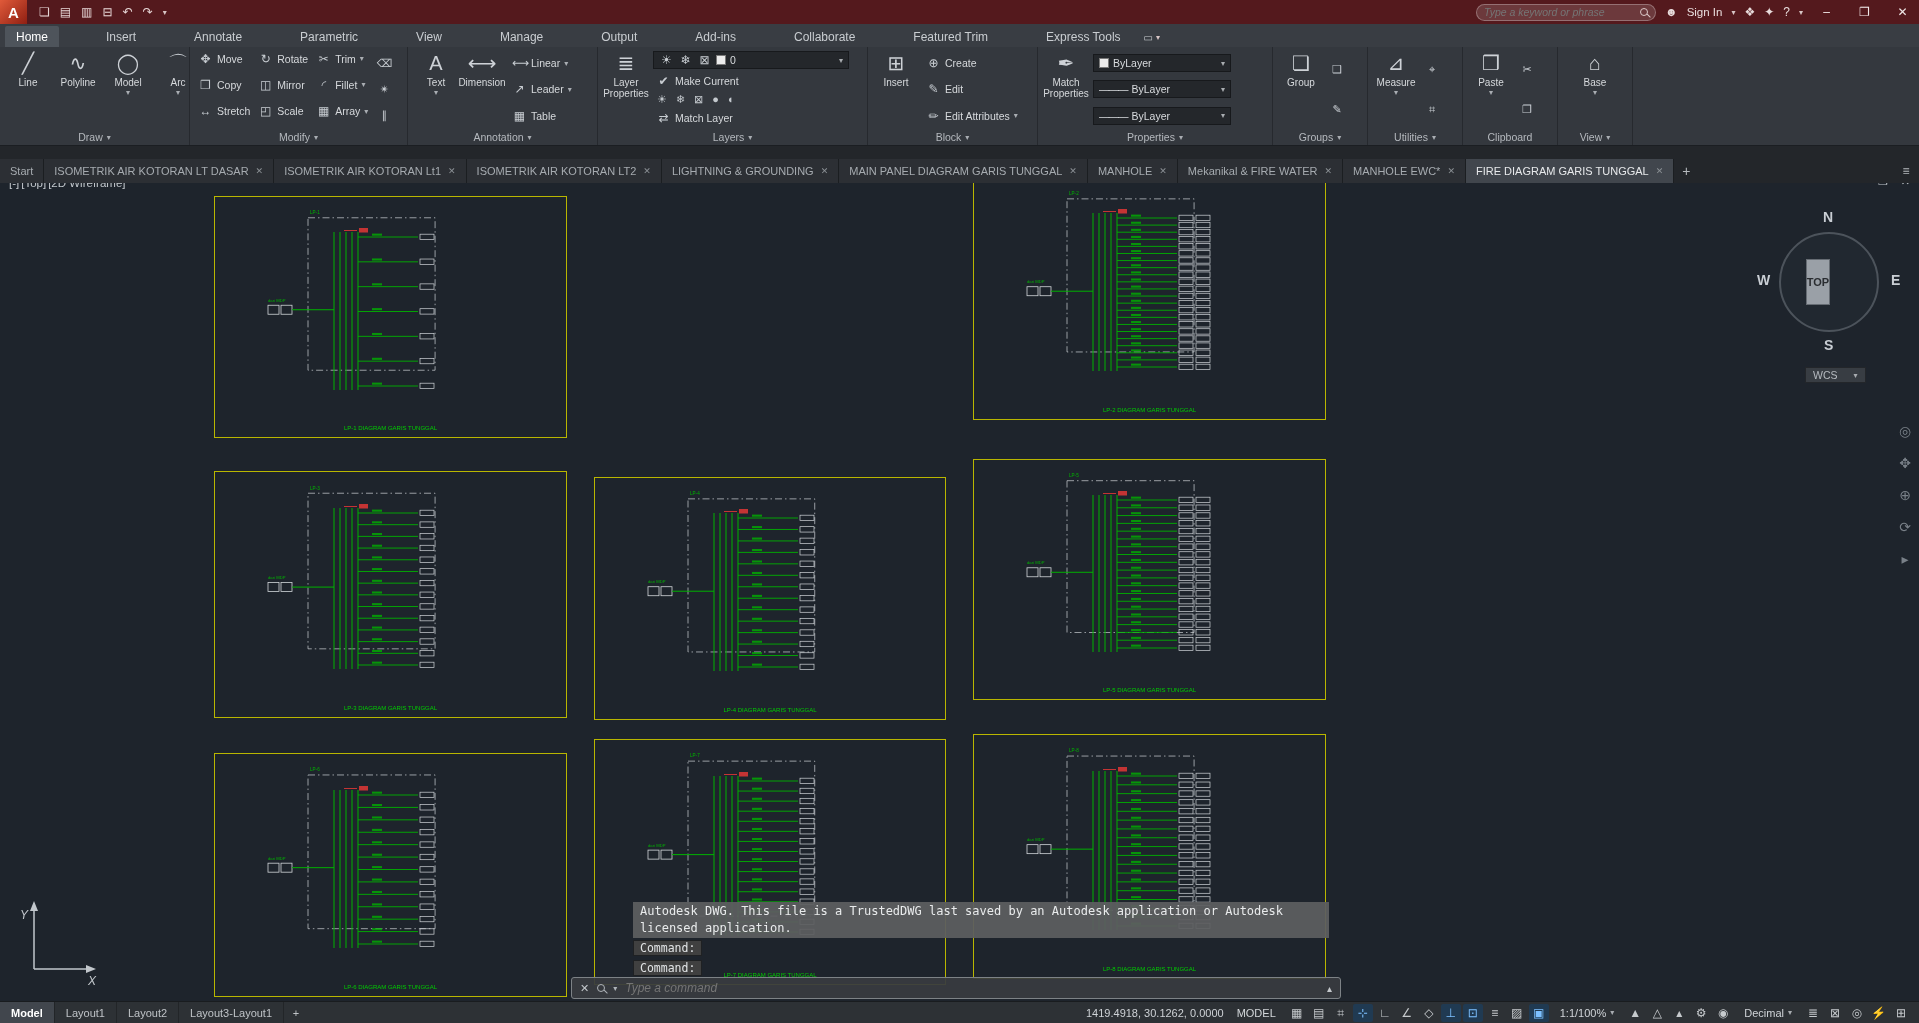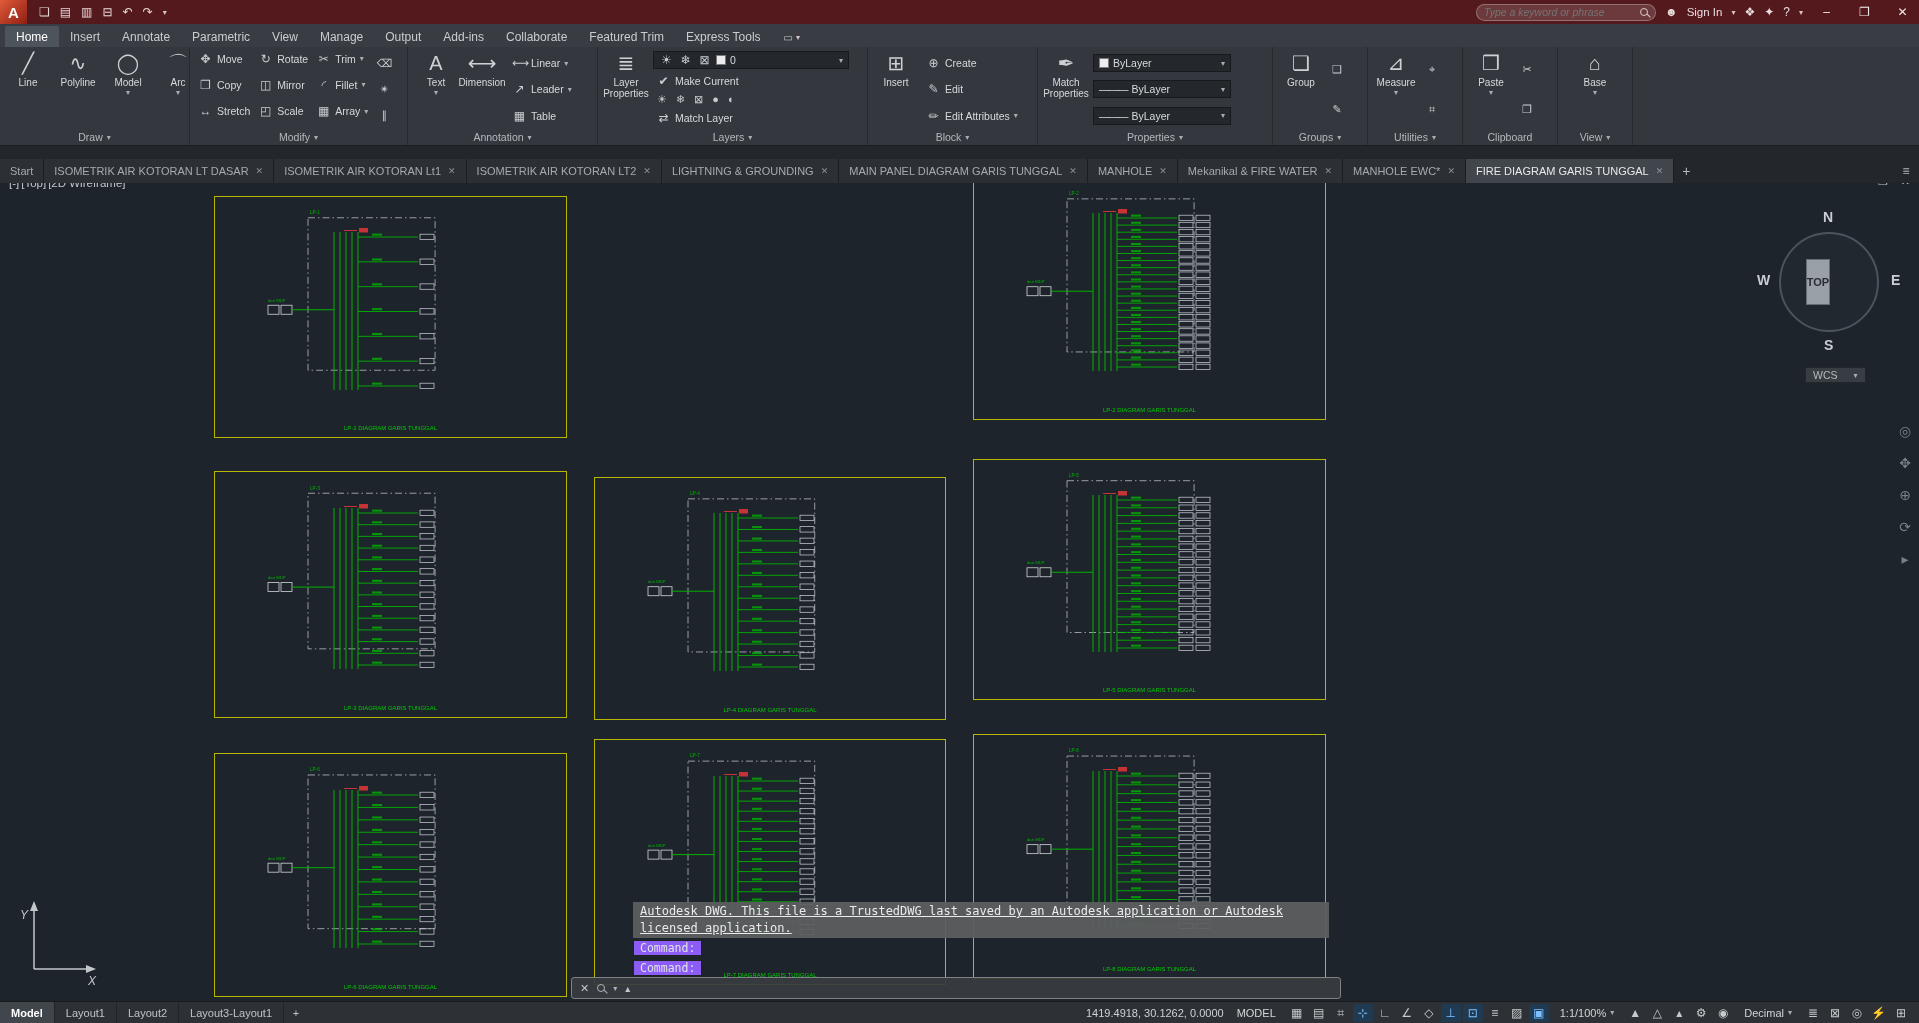--- a/index.html
+++ b/index.html
@@ -70,22 +70,22 @@
 .diagram{position:absolute;}
 #viewcube{position:absolute;left:1756px;top:38px;width:146px;height:146px;z-index:3;}
 .vc-ring{position:absolute;left:23px;top:23px;width:100px;height:100px;border-radius:50%;border:2px solid #4c535b;background:rgba(44,50,58,0.3);}
 .vc-letter{position:absolute;font-size:14px;font-weight:bold;color:#c9ced4;}
 .vc-top{position:absolute;left:50px;top:50px;width:24px;height:46px;background:#9aa0a7;border:1px solid #666c73;color:#2a2d31;font-size:11px;font-weight:bold;display:flex;align-items:center;justify-content:center;}
 #wcs{position:absolute;left:1805px;top:196px;background:#383d43;border:1px solid #23262a;color:#b6bbc0;font-size:10.5px;padding:1px 7px;display:flex;gap:16px;align-items:center;z-index:3;}
 #navbar{position:absolute;right:2px;top:252px;width:24px;display:flex;flex-direction:column;gap:16px;align-items:center;color:#798088;font-size:14px;z-index:3;}
 #ucs{position:absolute;left:10px;top:720px;z-index:2;}
 
 
-#trusted{position:absolute;left:633px;top:731px;width:696px;background:rgba(92,94,96,0.94);color:#e9ebec;font-family:"DejaVu Sans Mono",monospace;font-size:12px;line-height:17px;padding:1px 7px;z-index:6;text-decoration:underline;}
-.cmdline{position:absolute;left:633px;background:#8b5cf6;border:1px solid #1f2123;color:#e0e3e5;font-family:"DejaVu Sans Mono",monospace;font-size:11.5px;padding:0 6px;height:16px;line-height:14px;z-index:6;}
+#trusted{position:absolute;left:633px;top:731px;width:696px;background:rgba(92,94,96,0.94);color:#e9ebec;font-family:"DejaVu Sans Mono",monospace;font-size:12px;line-height:17px;padding:1px 7px;z-index:6;}
+.cmdline{position:absolute;left:633px;background:#404040;border:1px solid #1f2123;color:#e0e3e5;font-family:"DejaVu Sans Mono",monospace;font-size:11.5px;padding:0 6px;height:16px;line-height:14px;z-index:6;}
 #cmdbar{position:absolute;left:571px;top:806px;width:770px;height:22px;background:rgba(56,59,63,0.93);border:1px solid #7d8286;border-radius:3px;display:flex;align-items:center;gap:8px;padding:0 8px;z-index:7;}
 .cb-close{color:#c3c7cb;font-size:11px;}
 .cb-caret{font-size:8px;color:#aeb3b8;}
 #cmdbar input{flex:1;background:transparent;border:none;outline:none;color:#b9bec3;font-style:italic;font-size:12px;font-family:"Liberation Sans",sans-serif;}
 .cb-hist{color:#c3c7cb;font-size:10px;}
 
 
 #statusbar{position:absolute;bottom:0;left:0;right:0;height:22px;background:#2d3135;border-top:1px solid #191c1f;display:flex;align-items:center;font-size:11px;color:#bfc3c7;z-index:20;}
 #sb-tabs{display:flex;height:100%;}
 .mtab{height:100%;display:flex;align-items:center;padding:0 11px;border-right:1px solid #222528;white-space:nowrap;}
@@ -127,21 +127,21 @@
       <span class="tbicon">✦</span>
       <span class="tbicon">?</span>
       <span class="tbcaret">▾</span>
       <span class="winbtn">–</span>
       <span class="winbtn">❐</span>
       <span class="winbtn">✕</span>
     </div>
   </div>
 
   <div id="ribbon-tabs">
-    <span id="ribbon-tab-list" style="display:flex;">
+    <span id="ribbon-tab-list" style="display:flex;gap:36px;">
         <span class="rtab active">Home</span>
         <span class="rtab">Insert</span>
         <span class="rtab">Annotate</span>
         <span class="rtab">Parametric</span>
         <span class="rtab">View</span>
         <span class="rtab">Manage</span>
         <span class="rtab">Output</span>
         <span class="rtab">Add-ins</span>
         <span class="rtab">Collaborate</span>
         <span class="rtab">Featured Trim</span>
@@ -1100,20 +1100,21 @@
     <div id="trusted">Autodesk DWG.  This file is a TrustedDWG last saved by an Autodesk application or Autodesk licensed application.</div>
     <div id="cmd-prompts">
         <div class="cmdline" style="top: 769px;">Command:</div>
         <div class="cmdline" style="top: 789px;">Command:</div>
       </div>
 
     <div id="cmdbar">
       <span class="cb-close">✕</span>
       <span class="mag dark"></span>
       <span class="cb-caret">▾</span>
+      <input placeholder="Type a command" style="">
       <span class="cb-hist">▴</span>
     </div>
   </div>
 
   <div id="statusbar">
     <div id="sb-tabs">
         <span class="mtab active">Model</span>
         <span class="mtab">Layout1</span>
         <span class="mtab">Layout2</span>
         <span class="mtab">Layout3-Layout1</span>

